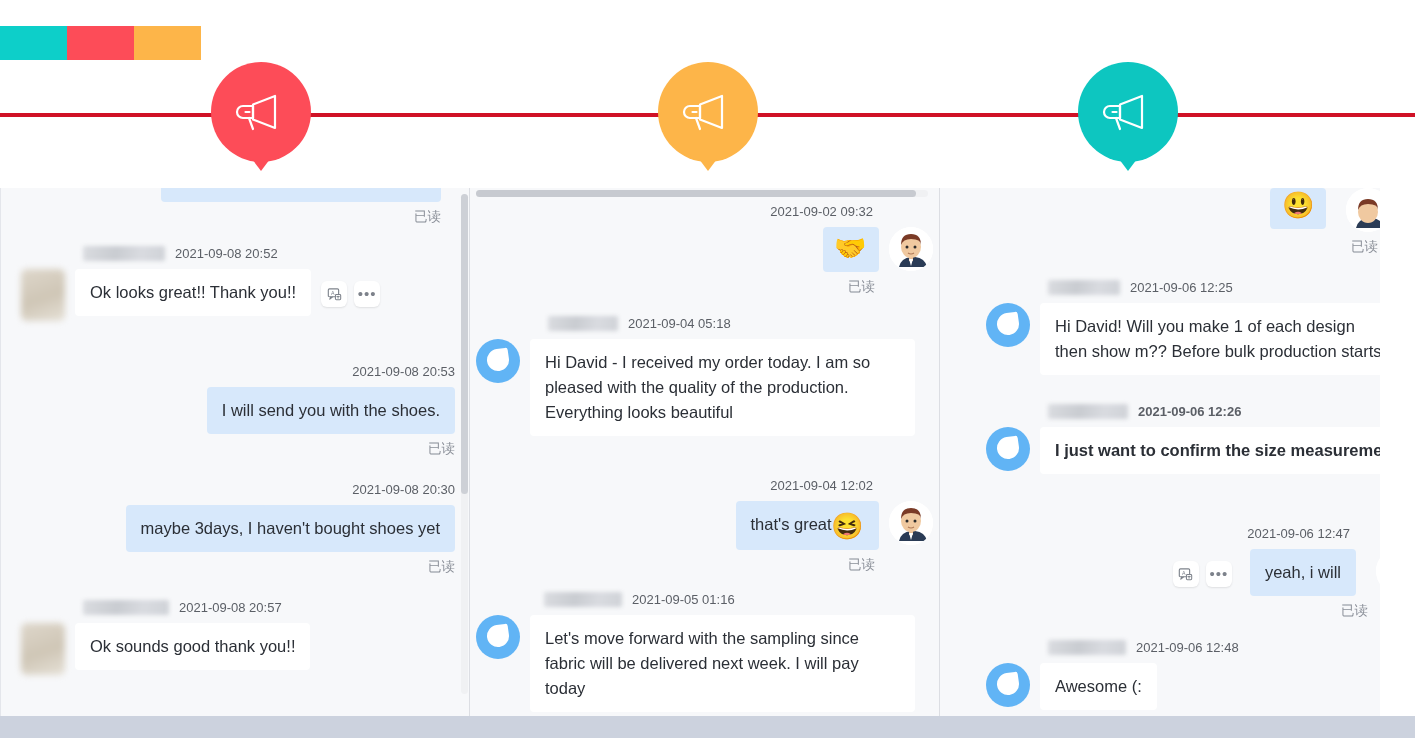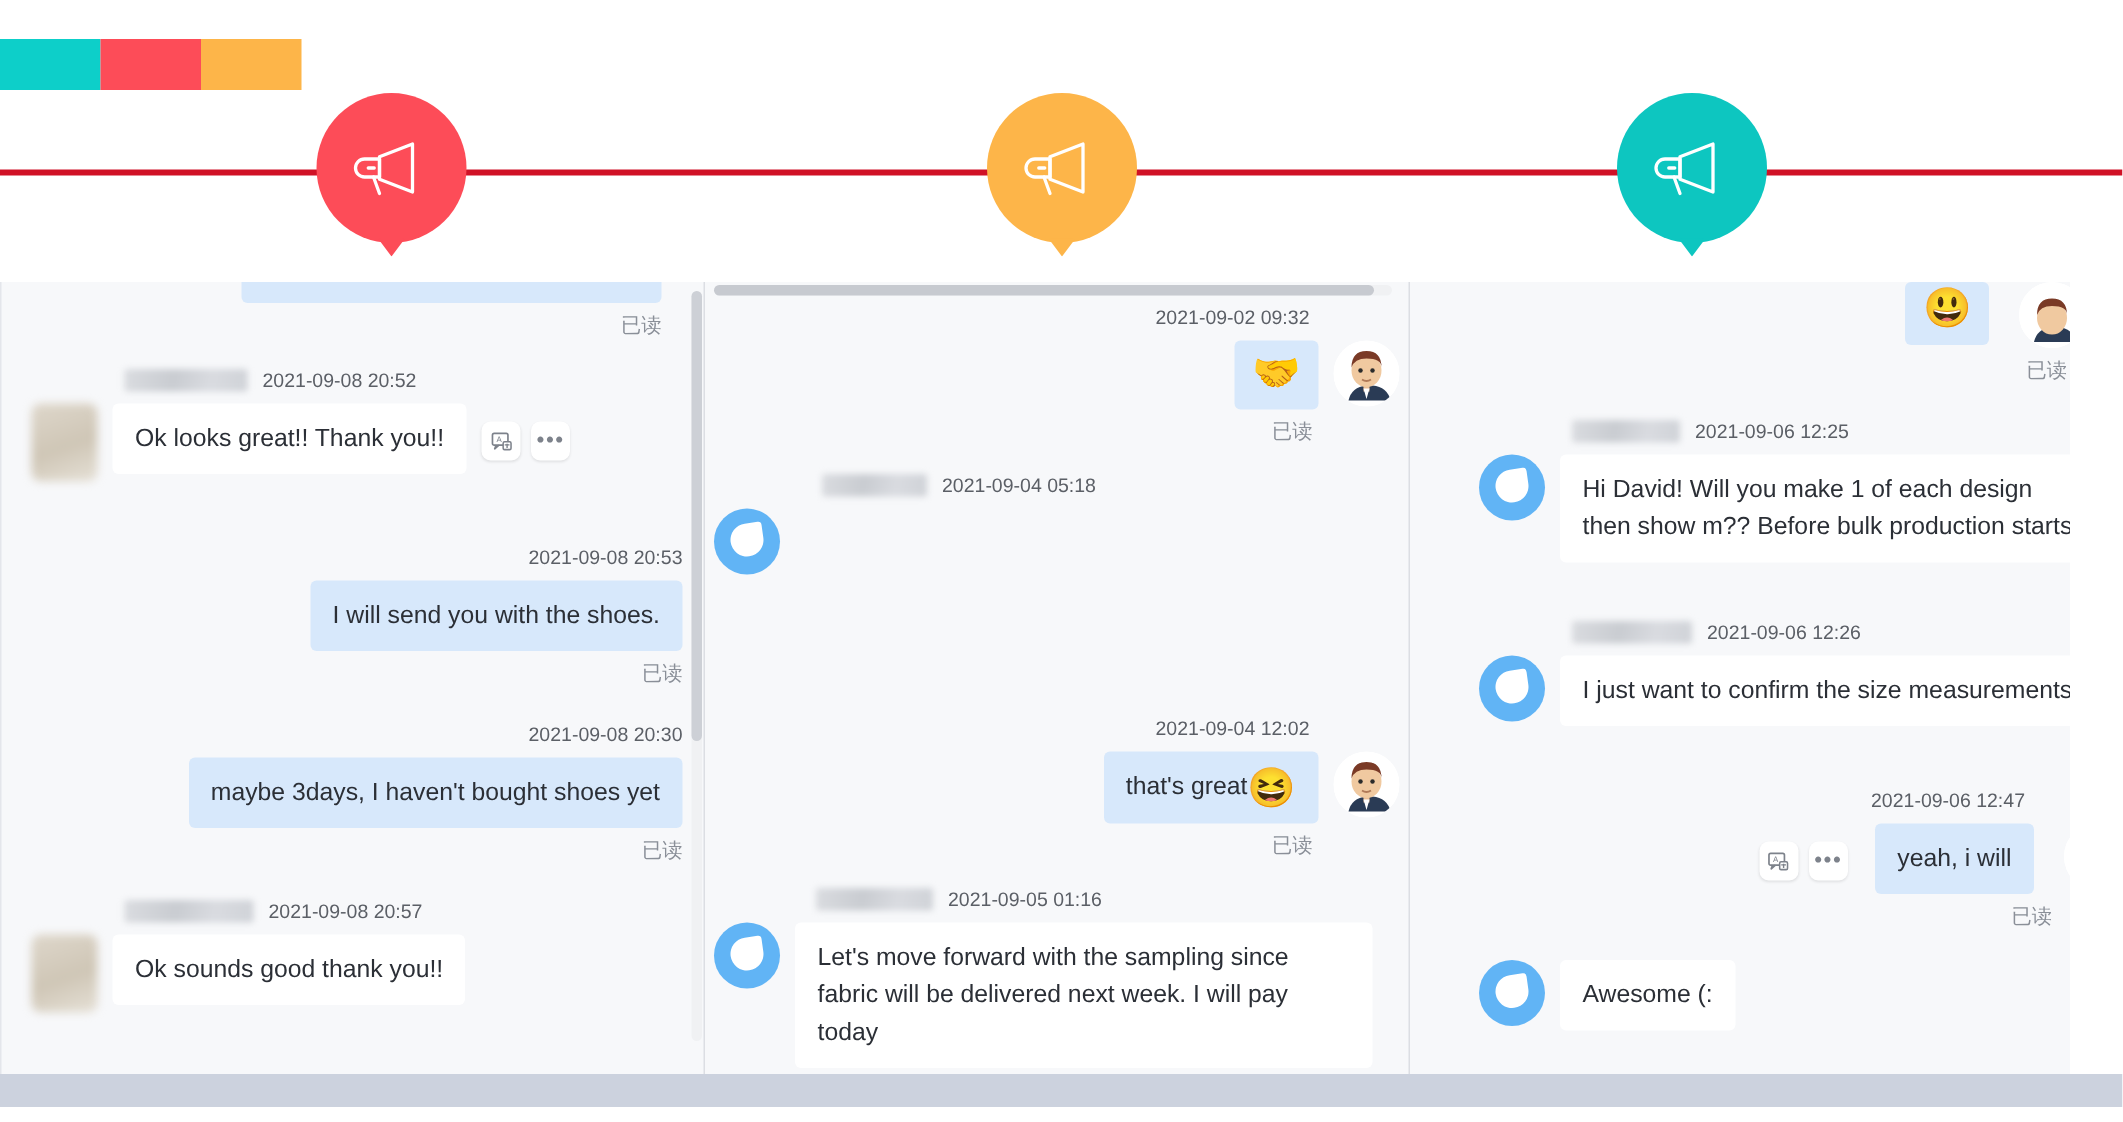--- a/index.html
+++ b/index.html
@@ -276,20 +276,21 @@
           <div class="read" style="padding-right:58px;">已读</div>
         </div>
 
         <div class="msg" style="left:6px; top:128px; width:450px;">
           <div class="metarow">
             <span class="namestub" style="width:70px;margin-left:72px;"></span>
             <span class="meta">2021-09-04 05:18</span>
           </div>
           <div class="rowflex">
             <div class="av av-blue"></div>
+            <div class="bubble in" style="width:385px;">Hi David - I received my order today. I am so pleased with the quality of the production. Everything looks beautiful</div>
           </div>
         </div>
 
         <div class="msg" style="right:6px; top:290px; width:440px;">
           <div class="metarow right" style="padding-right:60px;">
             <span class="meta">2021-09-04 12:02</span>
           </div>
           <div class="rowflex right">
             <div class="bubble out">
               <span>that's great</span><span class="emoji" style="vertical-align:-5px;">😆</span>
@@ -349,21 +350,21 @@
           <div class="metarow">
             <span class="namestub" style="width:72px;margin-left:62px;"></span>
             <span class="meta">2021-09-06 12:25</span>
           </div>
           <div class="rowflex">
             <div class="av av-blue"></div>
             <div class="bubble in" style="width:400px;">Hi David! Will you make 1 of each design then show m?? Before bulk production starts?</div>
           </div>
         </div>
 
-        <div class="msg" style="left:46px; top:226px; width:420px;">
+        <div class="msg" style="left:46px; top:216px; width:420px;font-weight:bold;">
           <div class="metarow">
             <span class="namestub" style="width:80px;margin-left:62px;"></span>
             <span class="meta">2021-09-06 12:26</span>
           </div>
           <div class="rowflex">
             <div class="av av-blue"></div>
             <div class="bubble in" style="width:400px;white-space:nowrap;">I just want to confirm the size measurements ect :)</div>
           </div>
         </div>
 
@@ -394,20 +395,24 @@
                 <path d="M10 40 q2-9 12-10 h4 q10 1 12 10 z" fill="#2a3b55"></path>
                 <ellipse cx="22" cy="24" rx="10" ry="11" fill="#f0c9a0"></ellipse>
                 <path d="M12 22 q0-11 10-11 q10 0 10 11 q0-6 -10-6 q-8 0-10 6 z" fill="#7a3a26"></path>
               </svg>
             </div>
           </div>
           <div class="read" style="padding-right:52px;">已读</div>
         </div>
 
         <div class="msg" style="left:46px; top:452px; width:420px;">
+          <div class="metarow">
+            <span class="namestub" style="width:78px;margin-left:62px;"></span>
+            <span class="meta">2021-09-06 12:48</span>
+          </div>
           <div class="rowflex">
             <div class="av av-blue"></div>
             <div class="bubble in">Awesome (:</div>
           </div>
         </div>
 
       </div>
     </div>
 
   </div>

